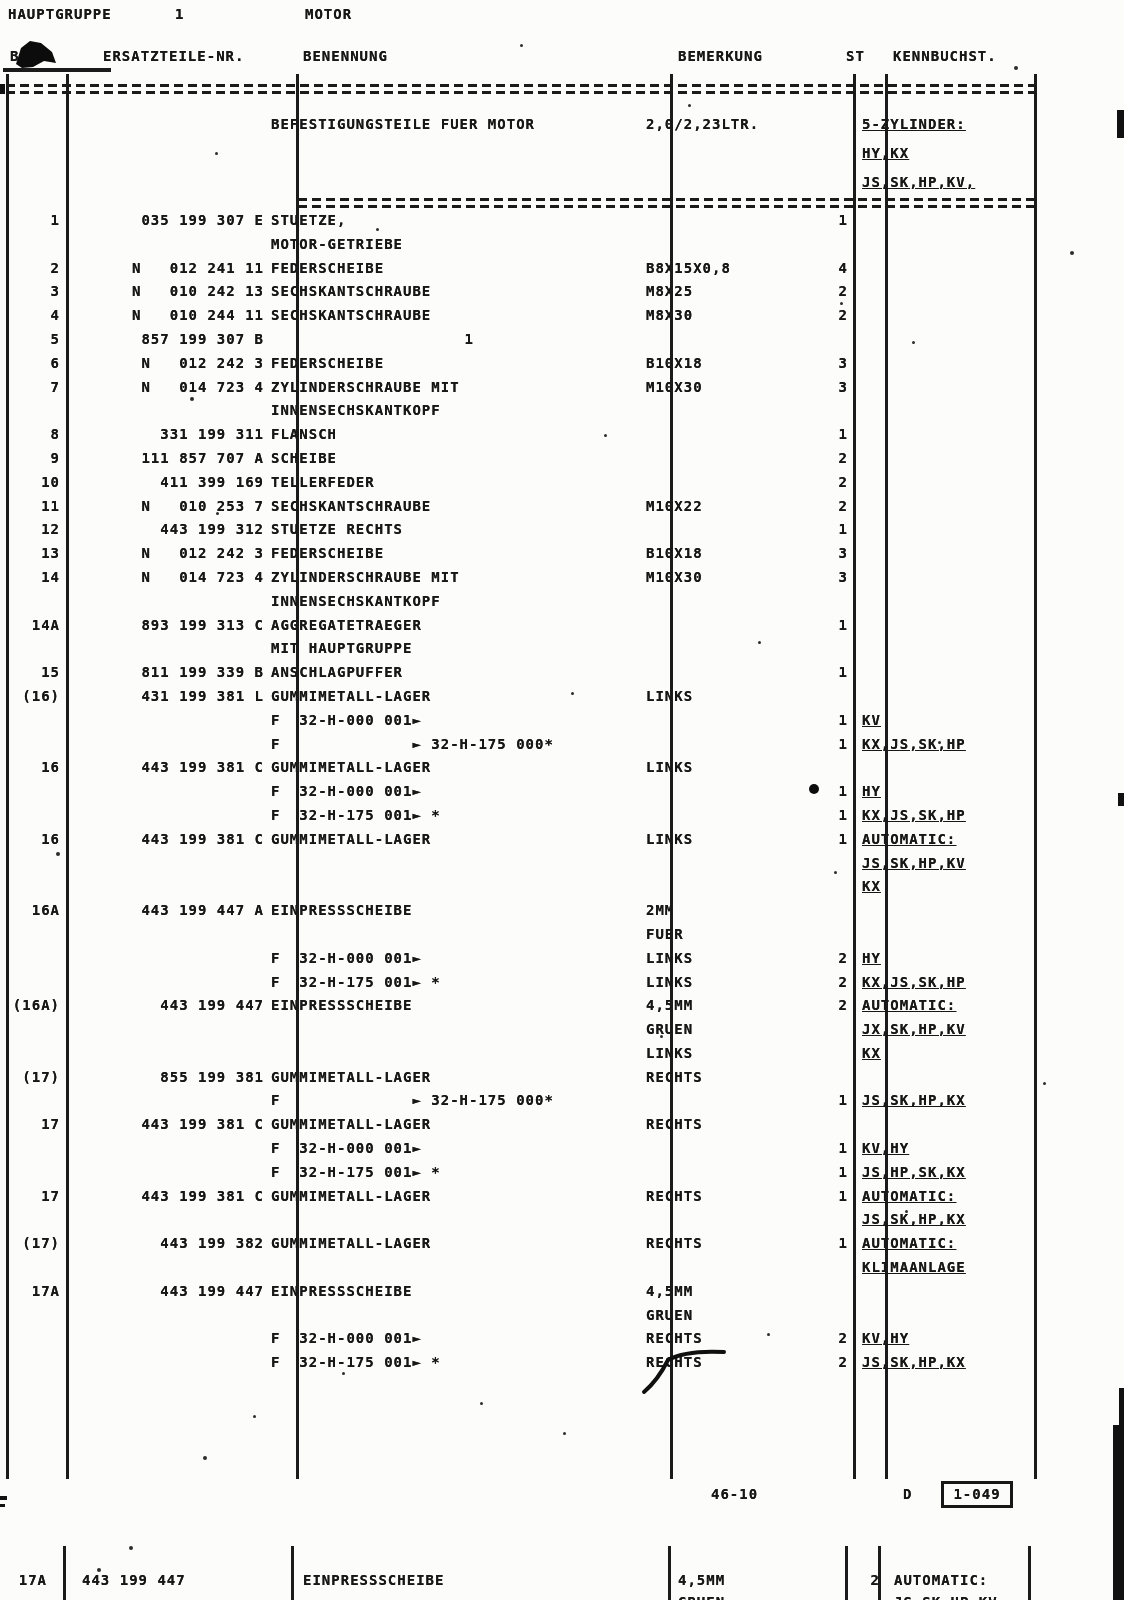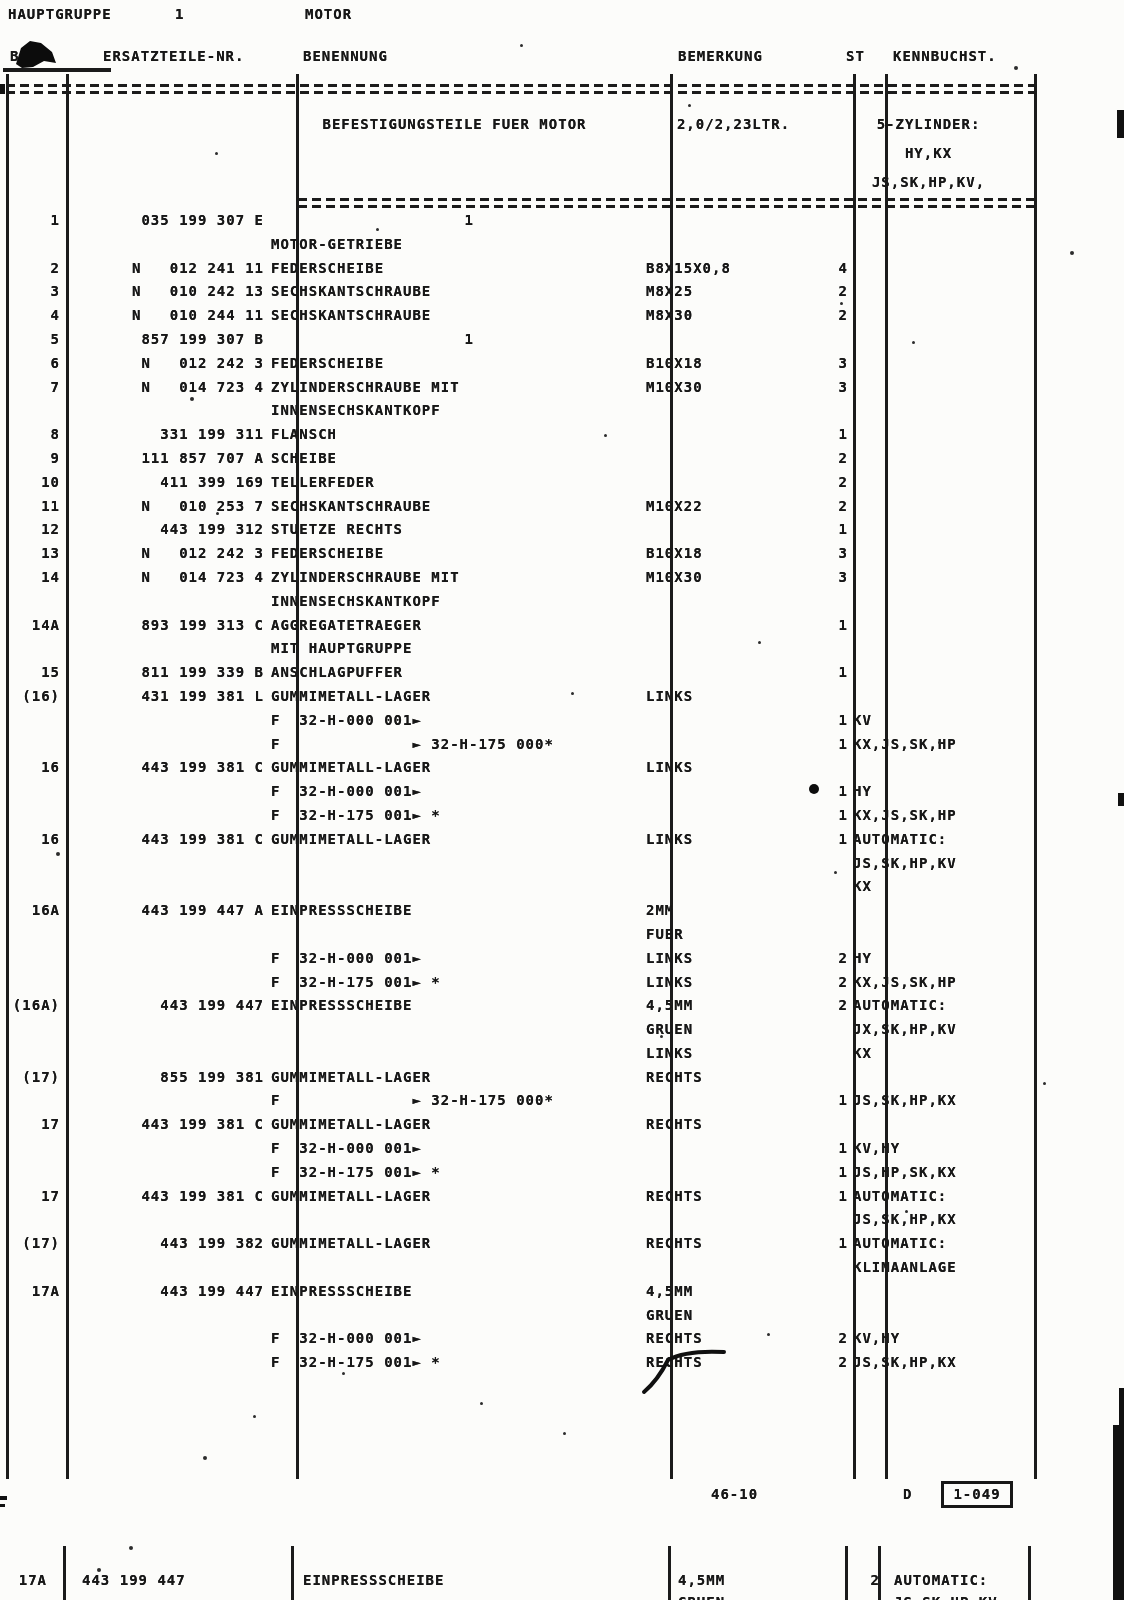--- a/index.html
+++ b/index.html
@@ -15,30 +15,30 @@
   .hline{position:absolute; height:3px; background:#1b1b1b;}
   
   .dash2{position:absolute; height:10px;}
   .dash2::before,.dash2::after{
     content:""; position:absolute; left:0; right:0; height:3px;
     background:repeating-linear-gradient(90deg,#1b1b1b 0 9px,transparent 9px 14px);
   }
   .dash2::before{top:0;} .dash2::after{bottom:0;}
   
   .rows{position:absolute; left:6px; top:212px; width:1030px;}
-  .sect{position:absolute; left:6px; top:116px; width:1030px;text-align:center;}
+  .sect{position:absolute; left:6px; top:116px; width:1030px;}
   .sect .row{height:29px;}
   .row{display:flex; height:23.8px; align-items:flex-start;}
   .cell{white-space:pre; box-sizing:border-box; overflow:visible; flex:none;}
   .c-bild{width:60px; text-align:right; padding-right:6px;}
   .c-nr{width:198px; padding-left:37px;text-align:right;}
   .c-ben{width:374px; padding-left:7px;}
   .c-bem{width:183px; padding-left:8px;}
   .c-st{width:32px; text-align:right; padding-right:5px;}
-  .c-kenn{width:151px; }
+  .c-kenn{width:151px; padding-left:9px;text-decoration:underline;}
   
   .frag{position:absolute; left:6px; top:1572px; width:1030px;}
   .frag .row{height:22px;}
   .f-bild{width:57px; text-align:right; padding-right:16px;}
   .f-nr{width:233px; padding-left:19px;}
   .f-ben{width:374px; padding-left:7px;}
   .f-bem{width:183px; padding-left:8px;}
   .f-st{width:32px; text-align:right; padding-right:5px;}
   .f-kenn{width:151px; padding-left:9px;}
   
@@ -103,20 +103,21 @@
       <div class="cell c-kenn">JS,SK,HP,KV,</div>
     </div>
   </div>
 
   <div class="dash2" style="left:298px;top:198px;width:736px"></div>
 
   <div class="rows">
       <div class="row">
         <div class="cell c-bild">1</div>
         <div class="cell c-nr">035 199 307 E</div>
+        <div class="cell c-ben">STUETZE,</div>
         <div class="cell c-bem"></div>
         <div class="cell c-st">1</div>
         <div class="cell c-kenn"></div>
       </div>
       <div class="row">
         <div class="cell c-bild"></div>
         <div class="cell c-nr"></div>
         <div class="cell c-ben">MOTOR-GETRIEBE</div>
         <div class="cell c-bem"></div>
         <div class="cell c-st"></div>

